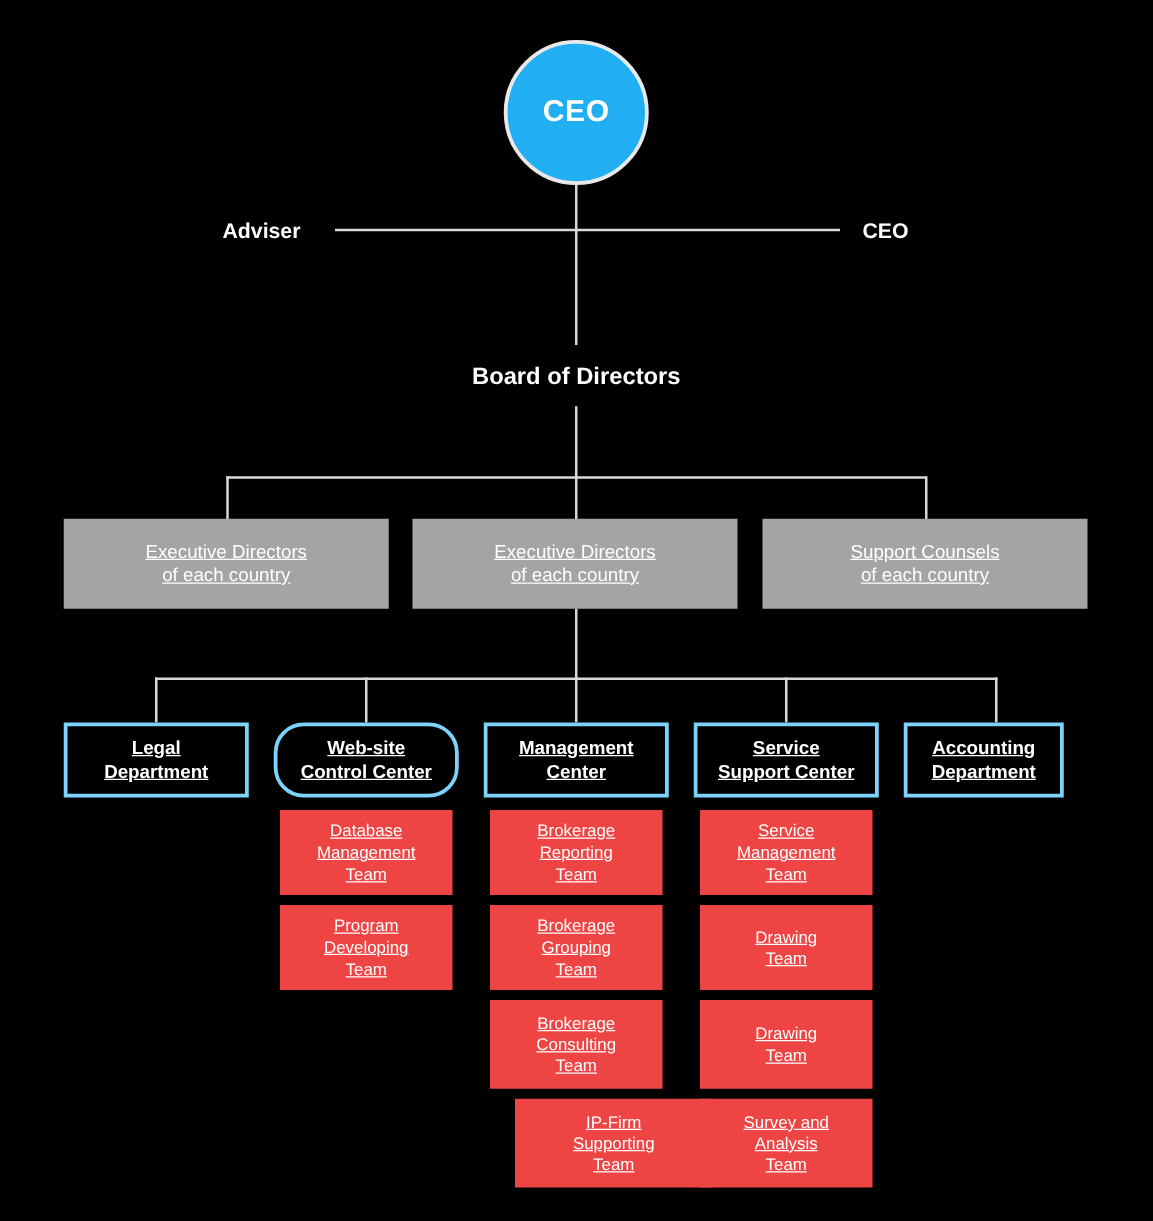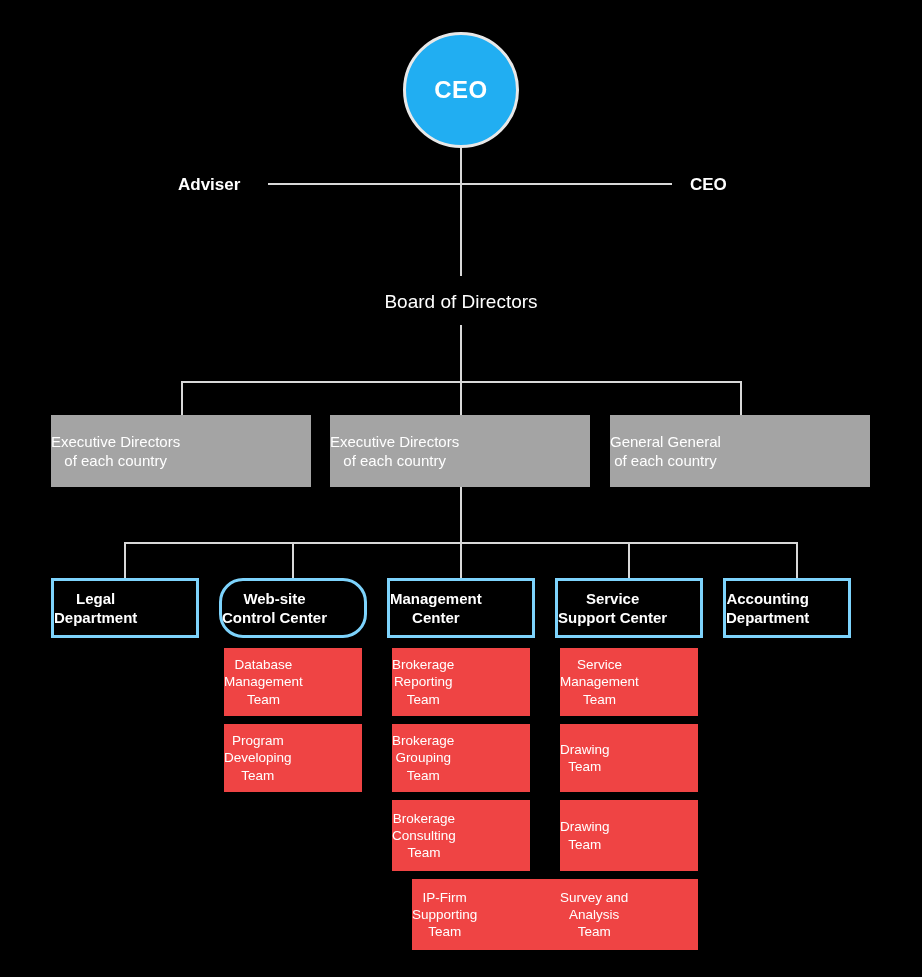--- a/index.html
+++ b/index.html
@@ -59,33 +59,34 @@
 
   
   .board-label {
     position: absolute;
     left: 0;
     top: 291px;
     width: 922px;
     text-align: center;
     color: #ffffff;
     font-size: 19px;
-    font-weight: normal;
+    font-weight: bold;
   }
 
   
   .box {
     position: absolute;
     box-sizing: border-box;
     display: flex;
     align-items: center;
-    justify-content: flex-start;
+    justify-content: center;
     text-align: center;
     color: #ffffff;
     line-height: 1.28;
+    text-decoration: underline;
   }
   .box-gray {
     background: #a4a4a4;
     border: none;
     font-size: 15px;
   }
   .box-outline {
     background: #000000;
     border: 3px solid #7dd3fc;
     font-size: 15px;
@@ -133,21 +134,21 @@
 
   <div class="box box-gray" style="left:330px; top:415px; width:260px; height:72px;">
     <div>
       <span>Executive Directors</span>
       <span>of each country</span>
     </div>
   </div>
 
   <div class="box box-gray" style="left:610px; top:415px; width:260px; height:72px;">
     <div>
-      <span>General General</span>
+      <span>Support Counsels</span>
       <span>of each country</span>
     </div>
   </div>
 
   <div class="line-v" style="left:460px; top:487px; height:56px;"></div>
   <div class="line-h" style="left:124px; top:542px; width:674px;"></div>
 
   <div class="line-v" style="left:124px; top:542px; height:36px;"></div>
   <div class="line-v" style="left:292px; top:542px; height:36px;"></div>
   <div class="line-v" style="left:460px; top:542px; height:36px;"></div>

